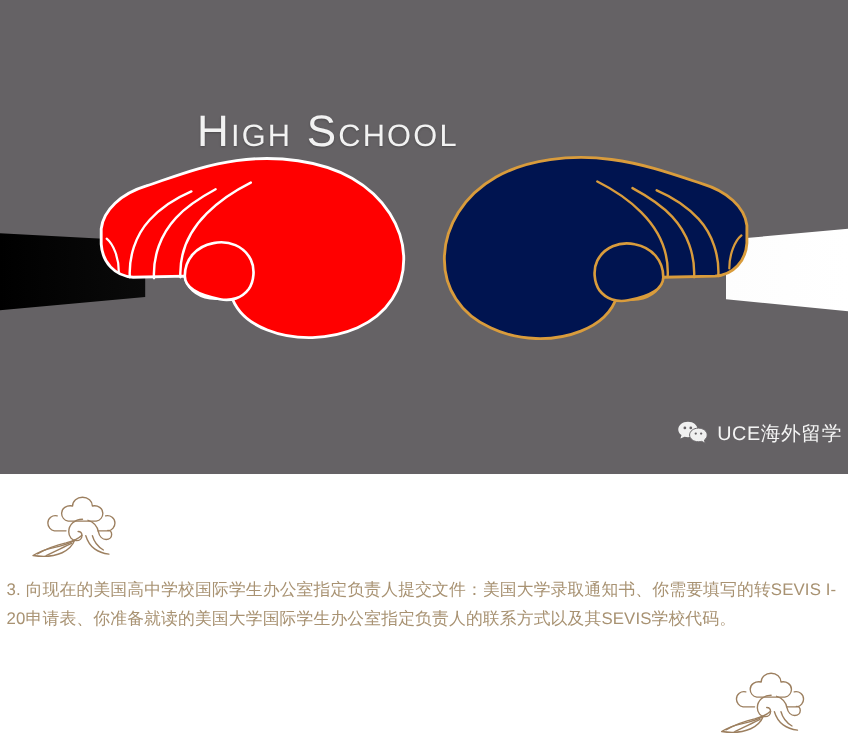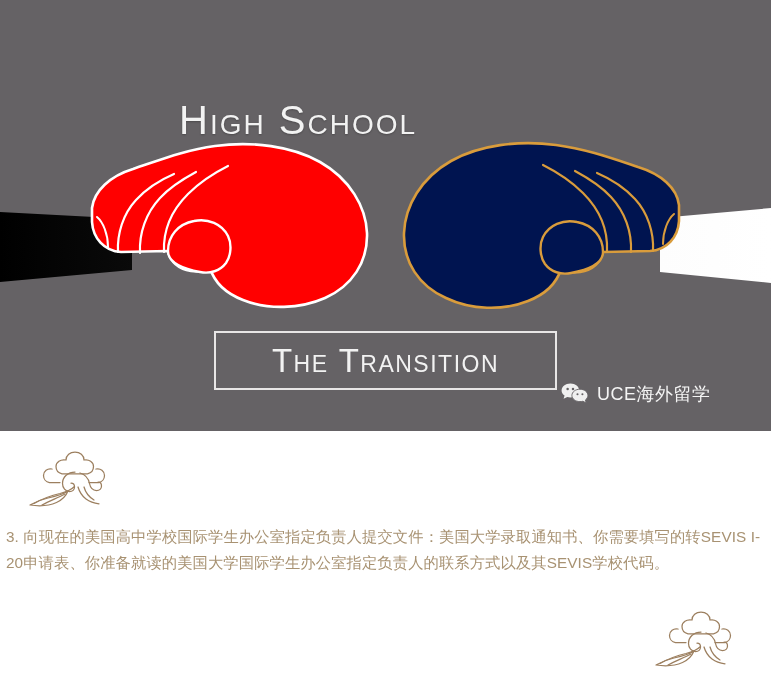--- a/index.html
+++ b/index.html
@@ -78,21 +78,21 @@
     font-variant: small-caps;
     font-size: 33px;
     letter-spacing: 1.5px;
     white-space: nowrap;
     line-height: 1;
   }
 
   
   #wechat-badge {
     position: absolute;
-    left: 560px;
+    left: 615px;
     top: 382px;
     display: flex;
     align-items: center;
     gap: 7px;
   }
   #wechat-label {
     color: #f4f4f4;
     font-family: "Liberation Sans", sans-serif;
     font-size: 18px;
     letter-spacing: .5px;
@@ -215,23 +215,20 @@
       <path d="M631,252 C632,232 625,212 611,197 C601,186 588,178 575,171" fill="none" stroke="#d99c3c" stroke-width="2.2" stroke-linecap="round"></path>
       <path d="M607,251 C608,229 599,209 583,193 C571,181 557,172 543,165" fill="none" stroke="#d99c3c" stroke-width="2.2" stroke-linecap="round"></path>
 
       <path d="M674,214 C668,219 663,231 663,244" fill="none" stroke="#d99c3c" stroke-width="2.0" stroke-linecap="round"></path>
     </g>
   </svg>
 
   <div class="hero-heading" id="heading-highschool">High School</div>
 
 
-  <div id="transition-box">
-    <span id="transition-label">The Transition</span>
-  </div>
 
   <div id="wechat-badge">
     <svg width="30" height="24" viewBox="0 0 30 24">
 
       <path d="M10.4,1.4 C15.4,1.4 19.2,4.6 19.2,8.4 C19.2,12.2 15.4,15.4 10.4,15.4
                C9.3,15.4 8.2,15.25 7.25,14.95 L3.6,16.7 L4.55,13.5
                C2.5,12.1 1.6,10.35 1.6,8.4 C1.6,4.6 5.4,1.4 10.4,1.4 Z" fill="#f0f0f0"></path>
       <circle cx="7.6" cy="7.0" r="1.25" fill="#656265"></circle>
       <circle cx="13.0" cy="7.0" r="1.25" fill="#656265"></circle>
 

